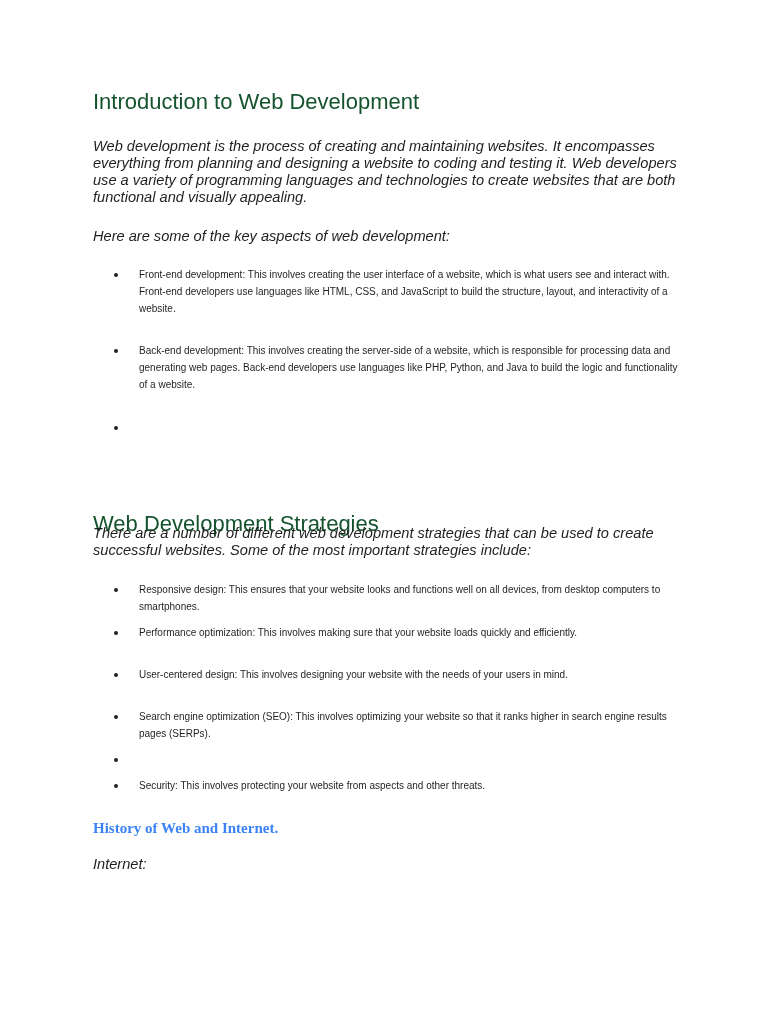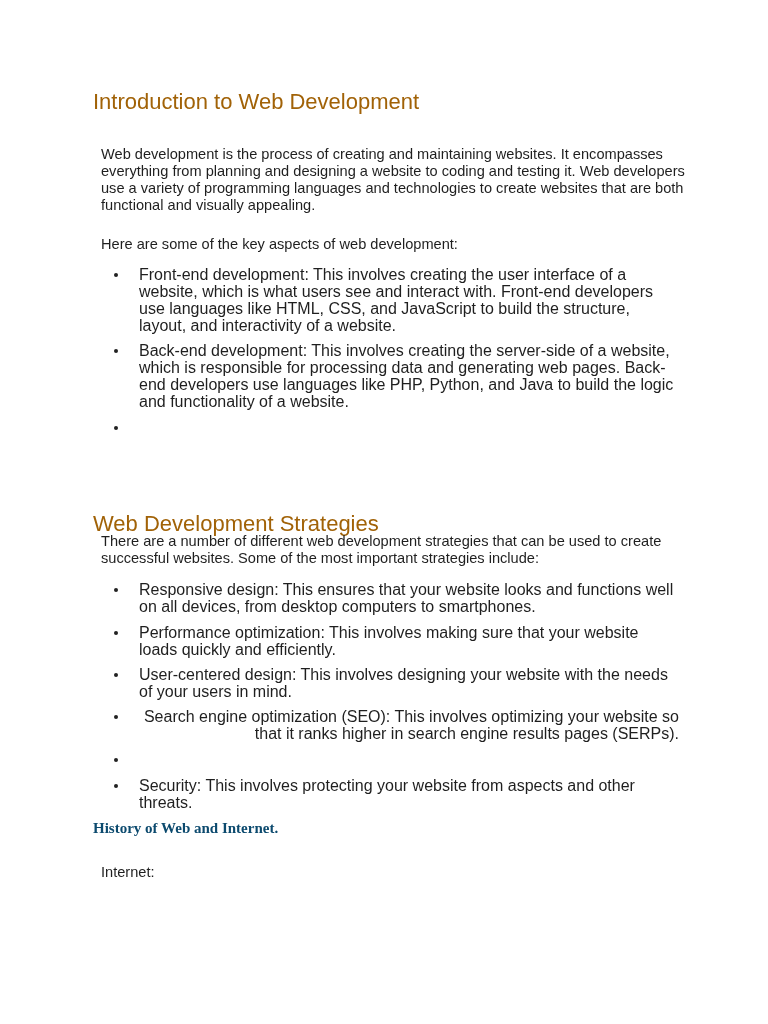--- a/index.html
+++ b/index.html
@@ -21,43 +21,44 @@
       top: 0;
       width: 600px;
     }
     .h1 {
       position: absolute;
       left: 0;
       font-size: 22px;
       font-weight: normal;
       margin: 0;
       white-space: nowrap;
-      color: #a16207;
+      color: #14532d;
     }
     .p {
       position: absolute;
       left: 0;
       width: 590px;
       font-size: 14.6px;
       line-height: 17px;
-      margin: 8px;
+      margin: 0;
+      font-style: italic;
     }
     .ul {
       position: absolute;
       left: 0;
       width: 600px;
       margin: 0;
       padding: 0;
       list-style: none;
     }
     .li {
       position: absolute;
       left: 0;
       width: 600px;
-      font-size: 16px;
+      font-size: 10px;
       line-height: 17px;
     }
     .bullet {
       position: absolute;
       left: 21px;
       top: 7px;
       width: 4px;
       height: 4px;
       border-radius: 50%;
       background: #222;
@@ -67,21 +68,21 @@
       margin-left: 46px;
       width: 540px;
     }
     .h3 {
       position: absolute;
       left: 0;
       margin: 0;
       font-family: "Liberation Serif", serif;
       font-weight: bold;
       font-size: 15px;
-      color: #0c4a6e;
+      color: #3b82f6;
       white-space: nowrap;
     }
   </style>
 </head>
 <body>
 
 <div class="page">
 
   <h1 class="h1" style="top:89px;">Introduction to Web Development</h1>
 
@@ -113,21 +114,21 @@
       <span class="li-text">Responsive design: This ensures that your website looks and functions well on all devices, from desktop computers to smartphones.</span>
     </li>
     <li class="li" style="top:624px;">
       <span class="bullet"></span>
       <span class="li-text">Performance optimization: This involves making sure that your website loads quickly and efficiently.</span>
     </li>
     <li class="li" style="top:666px;">
       <span class="bullet"></span>
       <span class="li-text">User-centered design: This involves designing your website with the needs of your users in mind.</span>
     </li>
-    <li class="li" style="top:708px;text-align:right;">
+    <li class="li" style="top:708px;">
       <span class="bullet"></span>
       <span class="li-text">Search engine optimization (SEO): This involves optimizing your website so that it ranks higher in search engine results pages (SERPs).</span>
     </li>
     <li class="li" style="top:751px;">
       <span class="bullet"></span>
     </li>
     <li class="li" style="top:777px;">
       <span class="bullet"></span>
       <span class="li-text">Security: This involves protecting your website from aspects and other threats.</span>
     </li>

